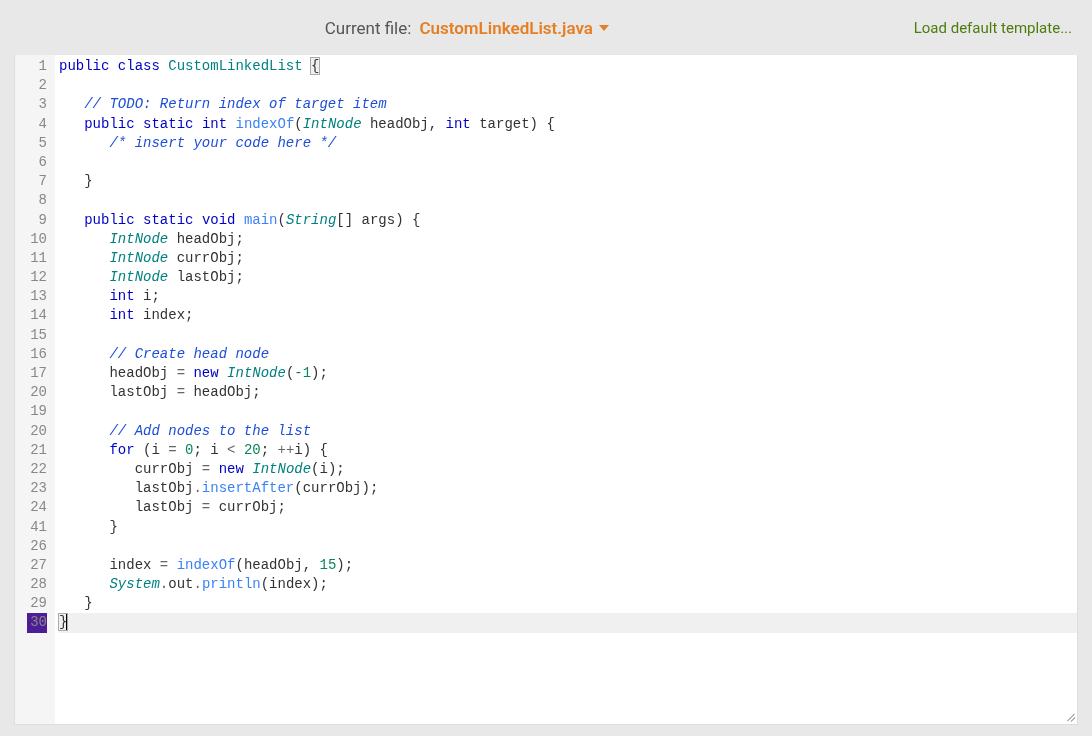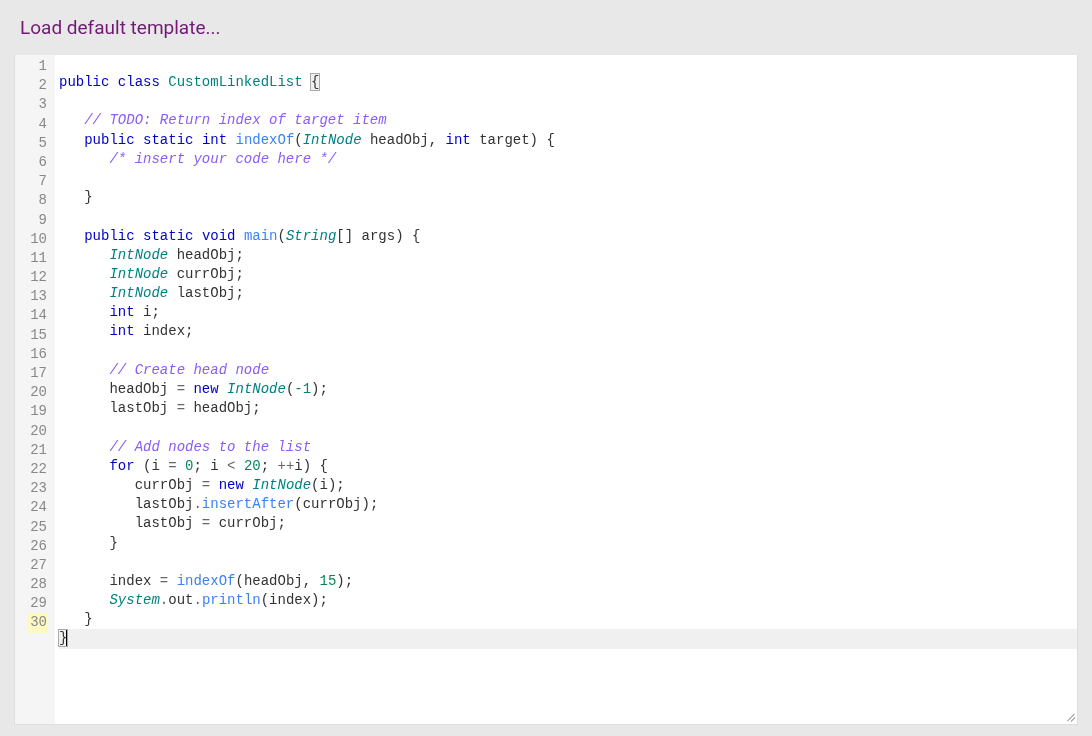--- a/index.html
+++ b/index.html
@@ -40,22 +40,22 @@
     }
     .dropdown-caret {
       width: 0;
       height: 0;
       border-left: 5px solid transparent;
       border-right: 5px solid transparent;
       border-top: 6px solid #e67e22;
       display: inline-block;
     }
     .load-template {
-      color: #701a75;
-      font-size: 19px;
+      color: #4d7c0f;
+      font-size: 15px;
       cursor: pointer;
     }
     .editor-container {
       background: #fff;
       margin: 0 14px;
       height: 670px;
       position: relative;
       border: 1px solid #ddd;
       border-top: none;
     }
@@ -74,42 +74,42 @@
       padding: 0 8px 0 12px;
       user-select: none;
       flex-shrink: 0;
       min-width: 40px;
       padding-top: 2px;
     }
     .gutter-line {
       height: 19.2px;
     }
     .gutter-line.active {
-      background: #fef9c3;
+      background: #4c1d95;
     }
     .code {
       flex: 1;
       padding-left: 4px;
-      padding-top: 18px;
+      padding-top: 2px;
       white-space: pre;
       color: #333;
       position: relative;
     }
     .code-line {
       height: 19.2px;
     }
     .code-line.active {
       background: #f0f0f0;
     }
     .kw { color: #0000c8; font-weight: normal; }
     .type { color: #008080; font-style: italic; }
     .cls { color: #008080; }
     .fn { color: #3b82f6; }
     .num { color: #098658; }
-    .cmt { color: #8b5cf6; font-style: italic; }
+    .cmt { color: #1d4ed8; font-style: italic; }
     .op { color: #666; }
     .paren { color: #333; }
     .brace-hl {
       border: 1px solid #aaa;
       background: #f0f0f0;
       margin: -1px;
     }
     .cursor {
       display: inline-block;
       width: 0;
@@ -137,20 +137,27 @@
       width: 10px; height: 1px; bottom: 4px; right: -1px;
     }
     .resize-handle::after {
       width: 6px; height: 1px; bottom: 2px; right: -1px;
     }
   </style>
 </head>
 <body>
 
 <div class="header">
+  <div class="header-center">
+    <span class="current-file-label">Current file:</span>
+    <span class="current-file-name">
+      <span>CustomLinkedList.java</span>
+      <span class="dropdown-caret"></span>
+    </span>
+  </div>
   <span class="load-template">Load default template...</span>
 </div>
 
 <div class="editor-container">
   <div class="editor">
     <div class="gutter" id="gutter">
         <div class="gutter-line">1</div>
         <div class="gutter-line">2</div>
         <div class="gutter-line">3</div>
         <div class="gutter-line">4</div>
@@ -167,21 +174,21 @@
         <div class="gutter-line">15</div>
         <div class="gutter-line">16</div>
         <div class="gutter-line">17</div>
         <div class="gutter-line">20</div>
         <div class="gutter-line">19</div>
         <div class="gutter-line">20</div>
         <div class="gutter-line">21</div>
         <div class="gutter-line">22</div>
         <div class="gutter-line">23</div>
         <div class="gutter-line">24</div>
-        <div class="gutter-line">25</div>
+        <div class="gutter-line">41</div>
         <div class="gutter-line">26</div>
         <div class="gutter-line">27</div>
         <div class="gutter-line">28</div>
         <div class="gutter-line">29</div>
         <div class="gutter-line active">30</div>
       </div>
     <div class="code" id="code"><div class="code-line"><span class="kw">public</span> <span class="kw">class</span> <span class="cls">CustomLinkedList</span> <span class="brace-hl">{</span></div><div class="code-line"></div><div class="code-line">   <span class="cmt">// TODO: Return index of target item</span></div><div class="code-line">   <span class="kw">public</span> <span class="kw">static</span> <span class="kw">int</span> <span class="fn">indexOf</span><span class="paren">(</span><span class="type">IntNode</span> <span>headObj</span><span>,</span> <span class="kw">int</span> <span>target</span><span class="paren">)</span> <span>{</span></div><div class="code-line">      <span class="cmt">/* insert your code here */</span></div><div class="code-line"></div><div class="code-line">   <span>}</span></div><div class="code-line"></div><div class="code-line">   <span class="kw">public</span> <span class="kw">static</span> <span class="kw">void</span> <span class="fn">main</span><span class="paren">(</span><span class="type">String</span><span>[]</span> <span>args</span><span class="paren">)</span> <span>{</span></div><div class="code-line">      <span class="type">IntNode</span> <span>headObj</span><span>;</span></div><div class="code-line">      <span class="type">IntNode</span> <span>currObj</span><span>;</span></div><div class="code-line">      <span class="type">IntNode</span> <span>lastObj</span><span>;</span></div><div class="code-line">      <span class="kw">int</span> <span>i</span><span>;</span></div><div class="code-line">      <span class="kw">int</span> <span>index</span><span>;</span></div><div class="code-line"></div><div class="code-line">      <span class="cmt">// Create head node</span></div><div class="code-line">      <span>headObj</span> <span class="op">=</span> <span class="kw">new</span> <span class="type">IntNode</span><span class="paren">(</span><span class="num">-1</span><span class="paren">)</span><span>;</span></div><div class="code-line">      <span>lastObj</span> <span class="op">=</span> <span>headObj</span><span>;</span></div><div class="code-line"></div><div class="code-line">      <span class="cmt">// Add nodes to the list</span></div><div class="code-line">      <span class="kw">for</span> <span class="paren">(</span><span>i</span> <span class="op">=</span> <span class="num">0</span><span>;</span> <span>i</span> <span class="op">&lt;</span> <span class="num">20</span><span>;</span> <span class="op">++</span><span>i</span><span class="paren">)</span> <span>{</span></div><div class="code-line">         <span>currObj</span> <span class="op">=</span> <span class="kw">new</span> <span class="type">IntNode</span><span class="paren">(</span><span>i</span><span class="paren">)</span><span>;</span></div><div class="code-line">         <span>lastObj</span><span class="op">.</span><span class="fn">insertAfter</span><span class="paren">(</span><span>currObj</span><span class="paren">)</span><span>;</span></div><div class="code-line">         <span>lastObj</span> <span class="op">=</span> <span>currObj</span><span>;</span></div><div class="code-line">      <span>}</span></div><div class="code-line"></div><div class="code-line">      <span>index</span> <span class="op">=</span> <span class="fn">indexOf</span><span class="paren">(</span><span>headObj</span><span>,</span> <span class="num">15</span><span class="paren">)</span><span>;</span></div><div class="code-line">      <span class="type">System</span><span class="op">.</span><span>out</span><span class="op">.</span><span class="fn">println</span><span class="paren">(</span><span>index</span><span class="paren">)</span><span>;</span></div><div class="code-line">   <span>}</span></div><div class="code-line active"><span class="brace-hl">}</span><span class="cursor"></span></div></div>
   </div>
   <div class="resize-handle"></div>
 </div>

